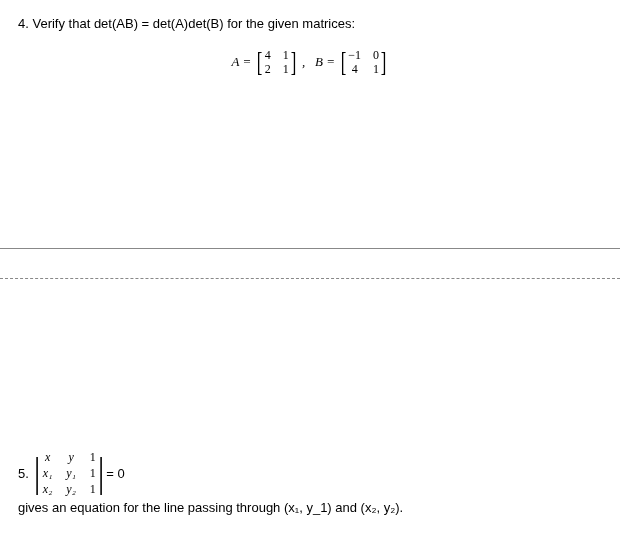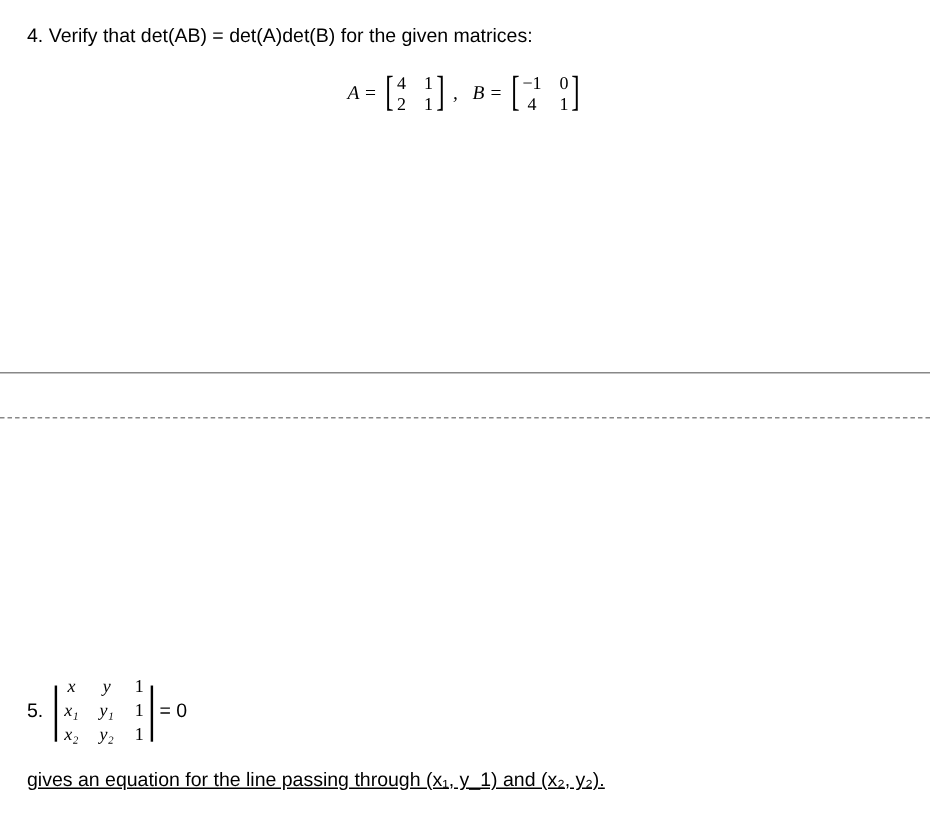--- a/index.html
+++ b/index.html
@@ -100,22 +100,21 @@
       display: inline-grid;
       grid-template-columns: auto auto auto;
       gap: 2px 14px;
       font-size: 12px;
       line-height: 14px;
       text-align: center;
       font-style: italic;
       font-family: 'Cambria Math', 'Times New Roman', serif;
     }
     .p5-after {
-      margin-top: 16px;
-      text-decoration: underline;
+      margin-top: 4px;
     }
   </style>
 </head>
 <body>
 
 <div class="problem">
   <div class="problem-text">
     <span>4.</span>
     <span>Verify that det(AB) = det(A)det(B) for the given matrices:</span>
   </div>

